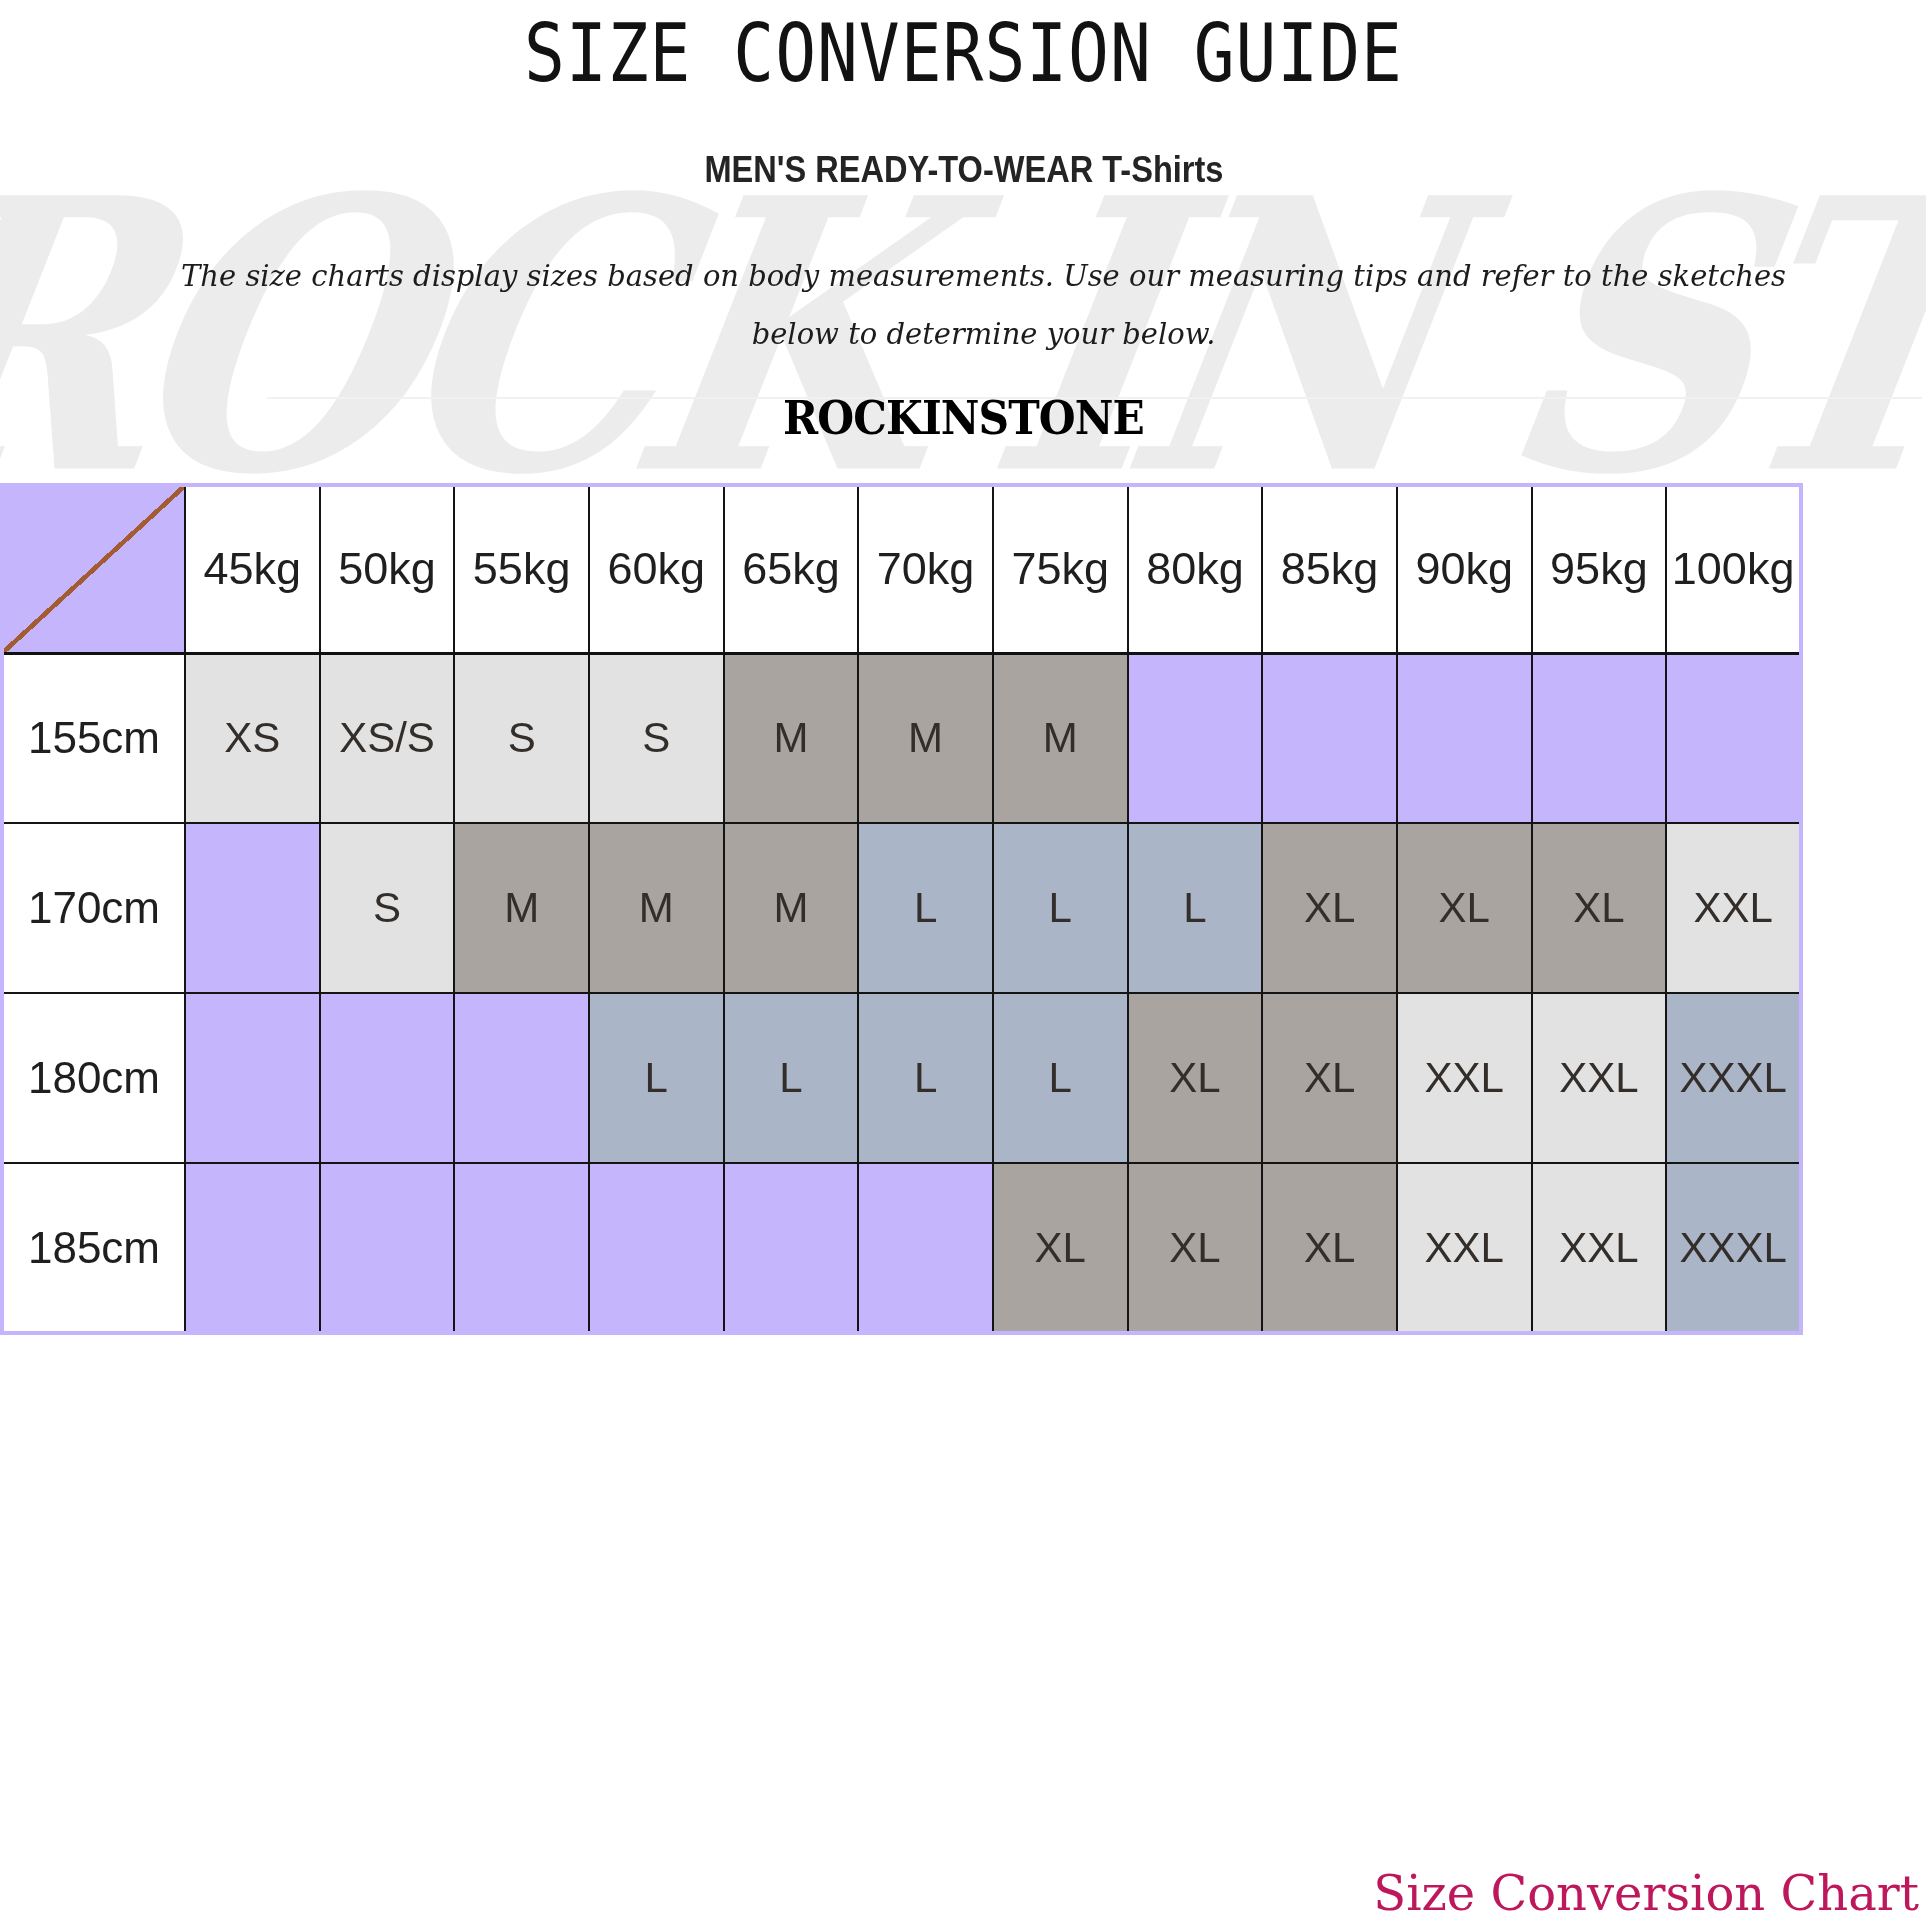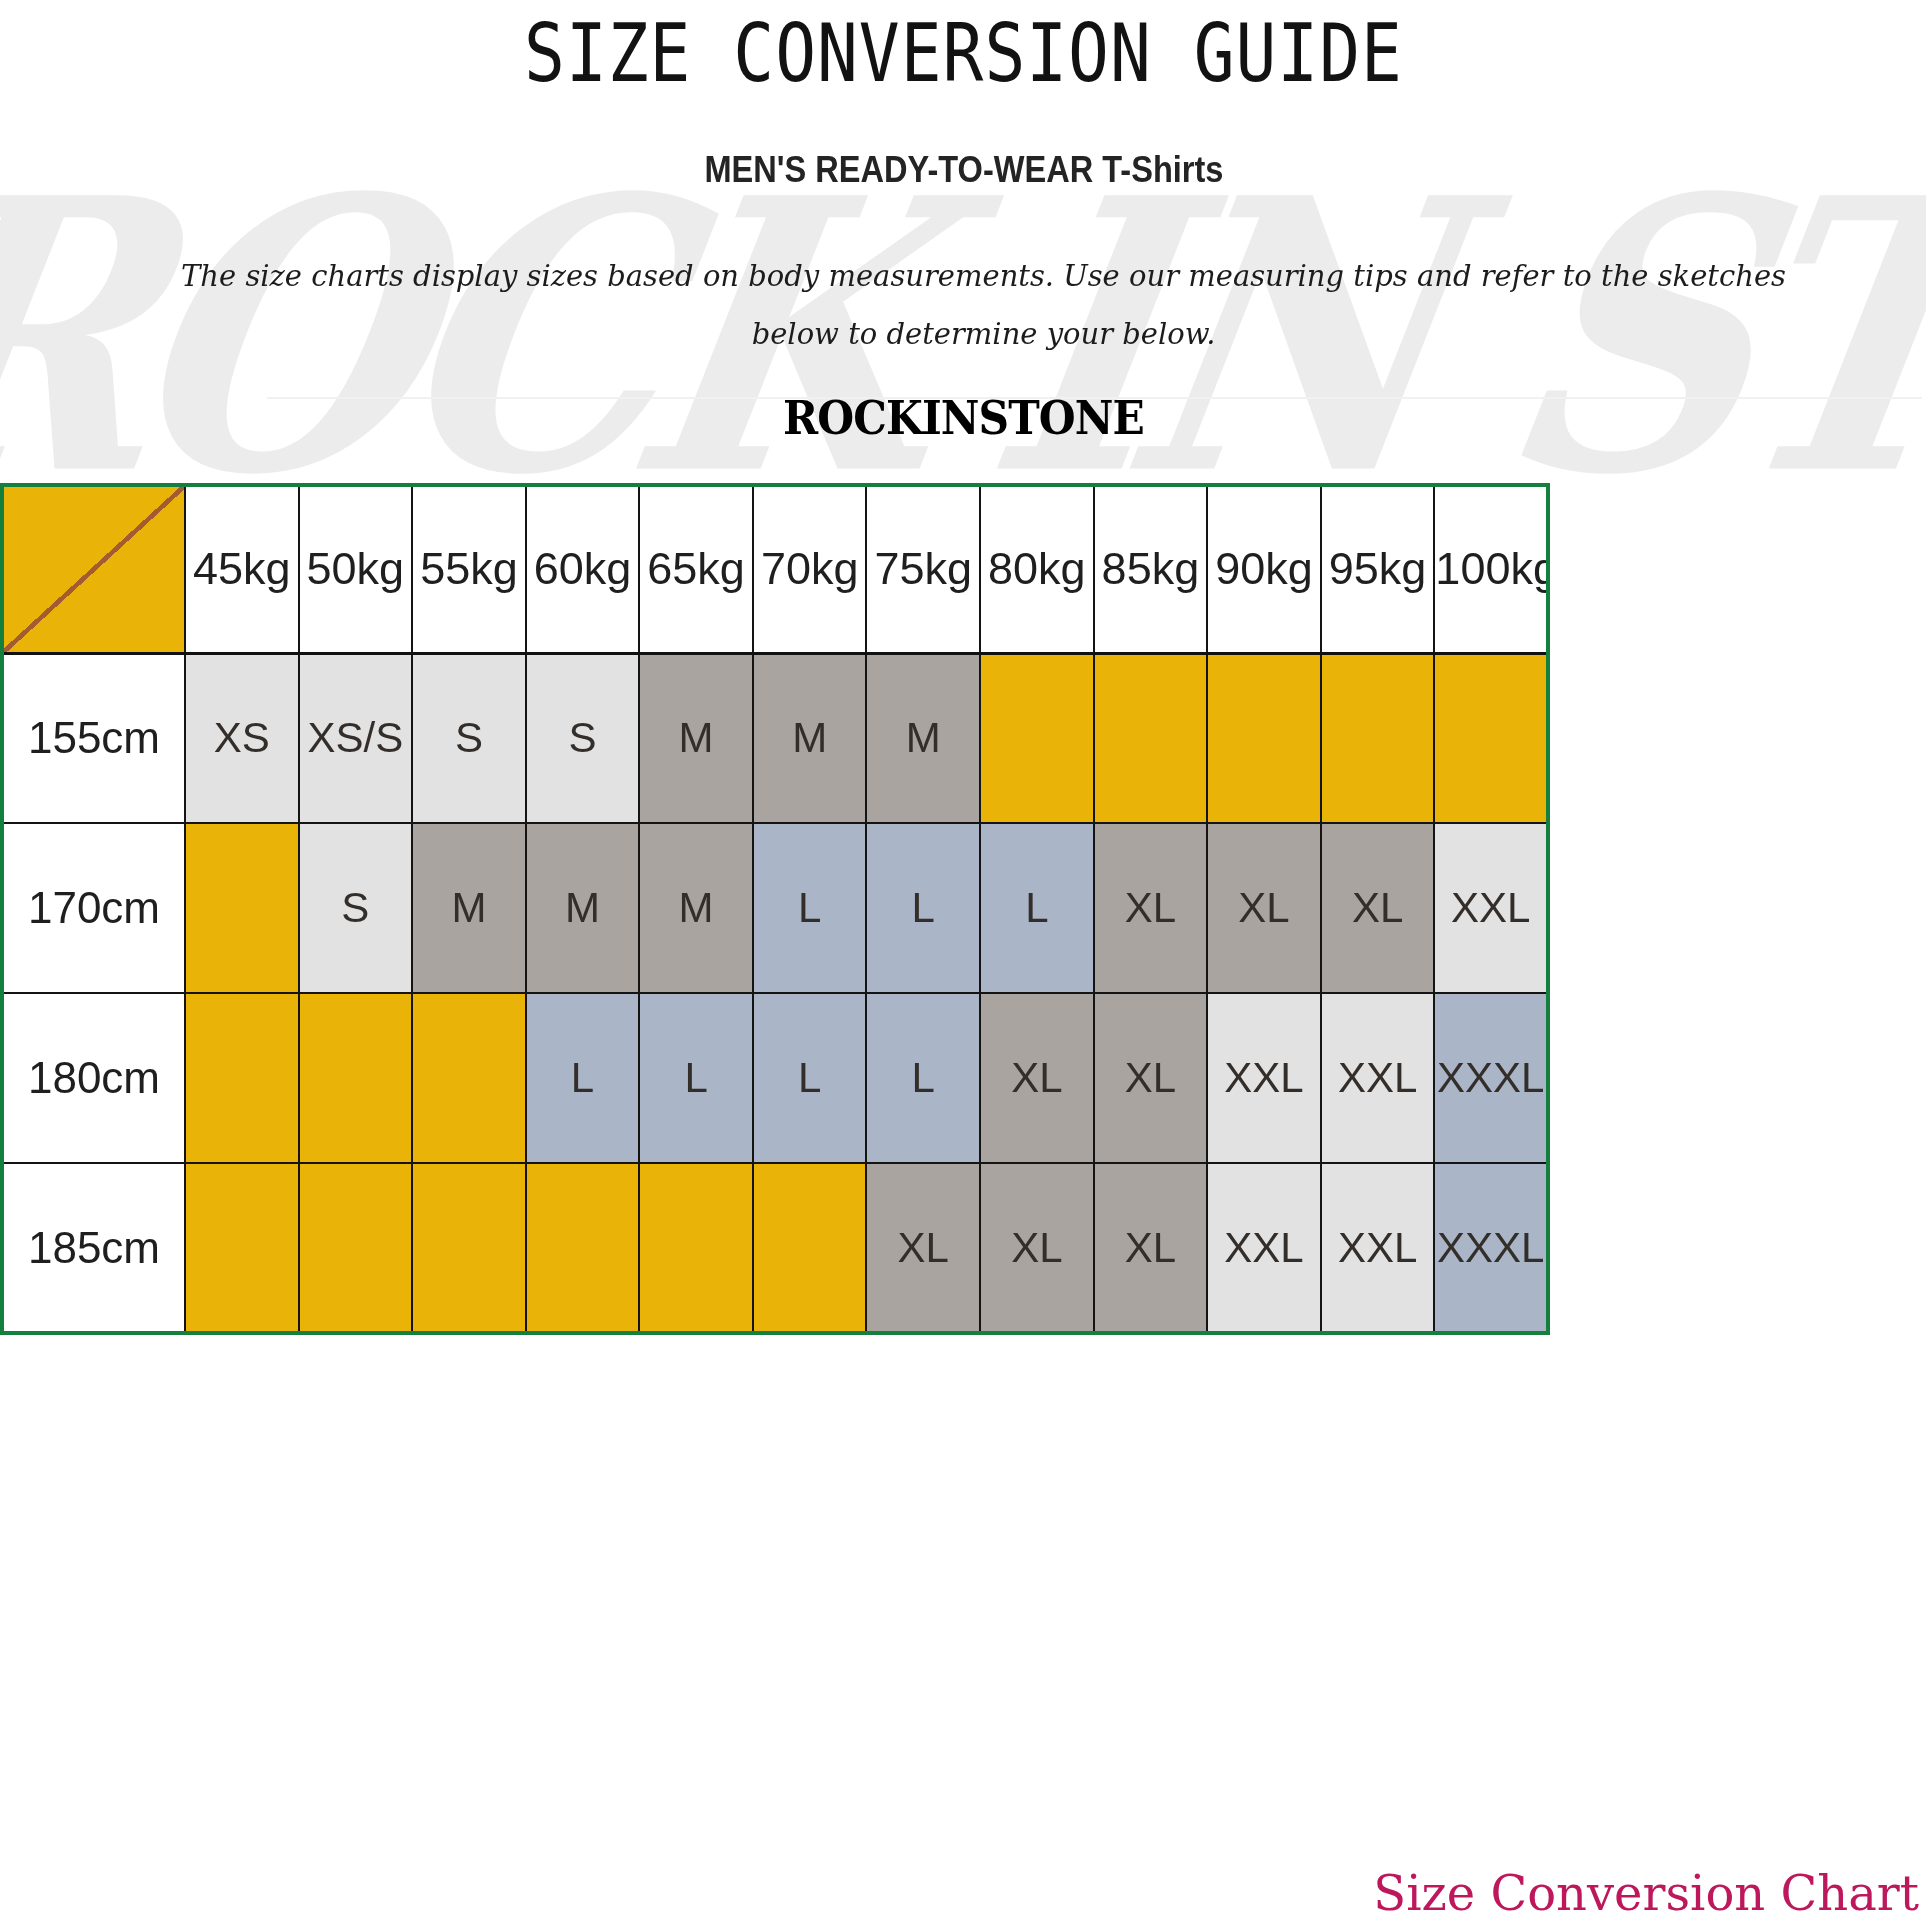--- a/index.html
+++ b/index.html
@@ -45,24 +45,24 @@
   .desc1{top:259px;}
   .desc2{top:317px;}
   .brand{
     position:absolute;top:390px;left:0;width:100%;text-align:center;
     font-family:"DejaVu Serif",serif;font-weight:bold;
     font-size:47px;color:#000;z-index:2;
   }
   .brand .squeeze{display:inline-block;transform:scaleX(0.9);transform-origin:center;white-space:nowrap;letter-spacing:-1px;}
   
   .size-table{
-    position:absolute;top:483px;left:0;width:1550px;
+    position:absolute;top:483px;left:0;width:1803px;
     border-collapse:collapse;table-layout:fixed;
-    background:#eab308;z-index:3;
-    border:4px solid #15803d;
+    background:#c4b5fd;z-index:3;
+    border:4px solid #c4b5fd;
   }
   .size-table col.label-col{width:183px;}
   .size-table th,.size-table td{
     border:2px solid #141414;
     text-align:center;vertical-align:middle;
     padding:0;overflow:hidden;
   }
   .size-table tr{height:170px;}
   .size-table tr.header-row{height:168px;}
   .size-table tr.header-row th{

